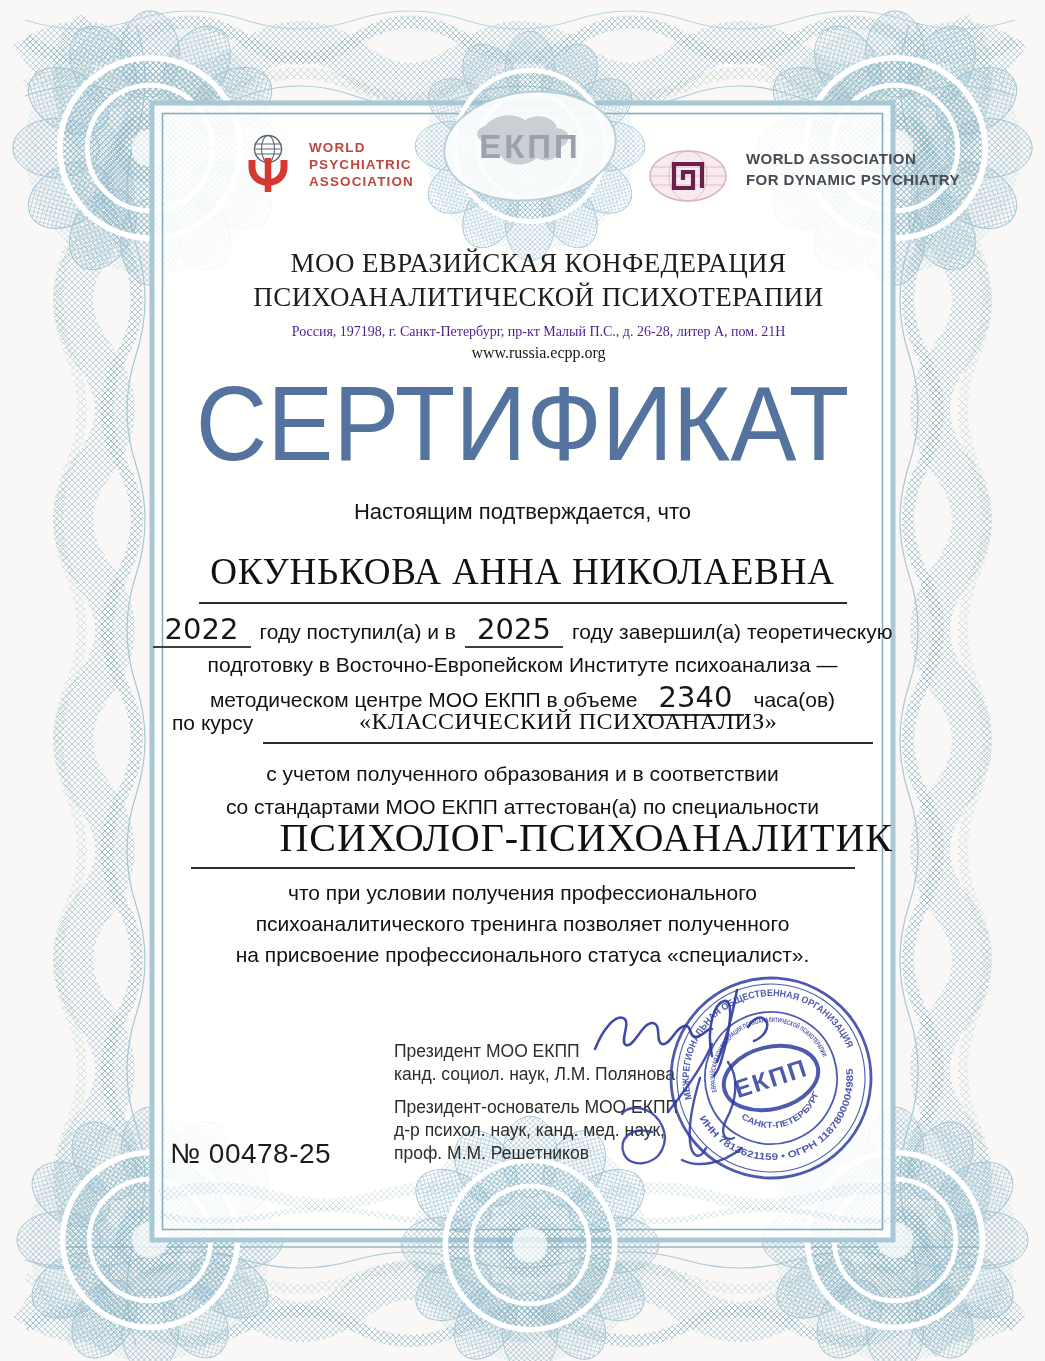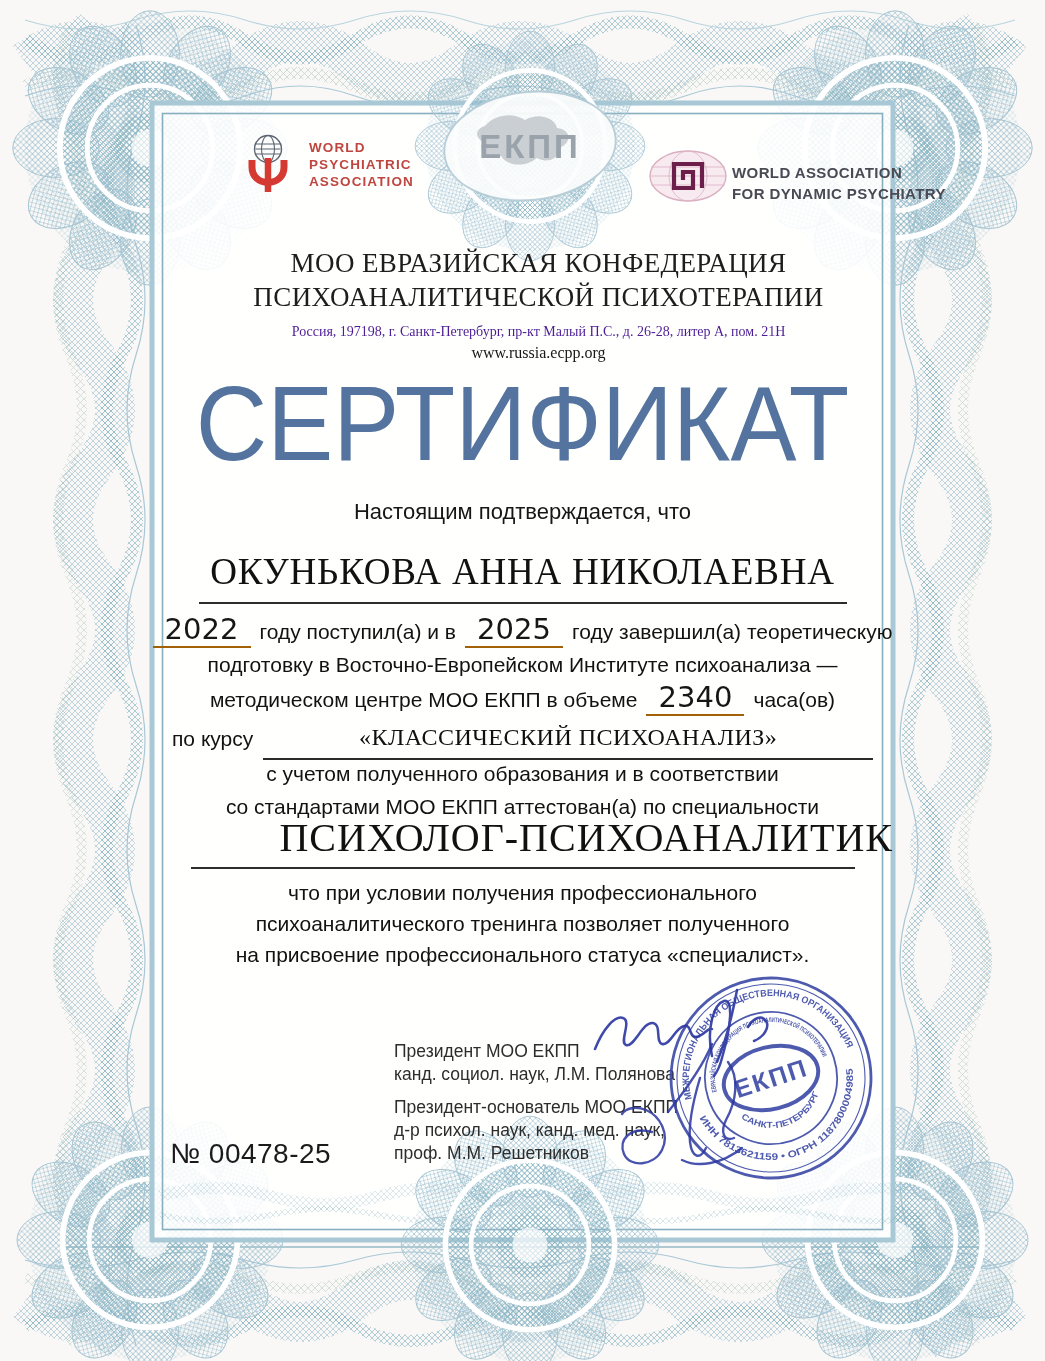--- a/index.html
+++ b/index.html
@@ -9,21 +9,21 @@
     font-family:"Liberation Sans","DejaVu Sans",sans-serif;color:#161616;
   }
   .decor,.overlay{position:absolute;left:0;top:0;width:1045px;height:1361px;}
   .decor{z-index:1;}
   .overlay{z-index:6;pointer-events:none;}
   .abs{position:absolute;z-index:3;}
   .serif{font-family:"Liberation Serif","DejaVu Serif",serif;}
 
   .wpa{left:240px;top:134px;display:flex;gap:13px;align-items:center;}
   .wpa-text{color:#bf4640;font-size:13.5px;line-height:17px;font-weight:700;letter-spacing:1.1px;}
-  .wadp{left:646px;top:148px;display:flex;align-items:flex-end;}
+  .wadp{left:646px;top:148px;display:flex;gap:14px;align-items:flex-start;}
   .wadp-text{color:#4a4a55;font-size:15px;line-height:21px;font-weight:700;letter-spacing:.4px;}
 
   .org-block{left:168px;top:246px;width:741px;text-align:center;}
   .org-line{font-size:27px;line-height:34px;letter-spacing:.4px;color:#1d1d1d;}
   .address{margin-top:7px;font-size:14px;line-height:22px;color:#4c1d95;}
   .website{font-size:16px;line-height:20px;color:#181818;}
 
   .title{left:152px;top:366px;width:741px;text-align:center;
     font-size:101px;line-height:114px;color:#54749f;font-weight:400;
     transform:scale(.98,1.05);letter-spacing:0px;}
@@ -31,25 +31,25 @@
 
   .name-wrap{left:152px;top:550px;width:741px;text-align:center;}
   .name{font-size:37px;letter-spacing:.8px;color:#111;}
   .rule{border-bottom:2.5px solid #2c2c2c;margin:9px auto 0;}
   .rule-name{width:648px;}
   .rule-spec{width:664px;margin-top:6px;}
 
   .p1{left:152px;top:613px;width:741px;}
   .row{display:flex;justify-content:center;align-items:baseline;gap:9px;
     font-size:21px;line-height:33px;color:#121212;}
-  .blank{display:inline-block;text-align:center;border-bottom:2px solid #a16207;
+  .blank{display:inline-block;text-align:center;border-bottom:2px solid #404040;
     font-size:29px;font-family:"DejaVu Sans",sans-serif;color:#161616;padding:0 10px;min-width:78px;}
   .centerline{text-align:center;font-size:21px;line-height:33px;color:#121212;}
 
-  .course{left:172px;top:724px;width:701px;display:flex;align-items:flex-end;gap:10px;}
+  .course{left:172px;top:708px;width:701px;display:flex;align-items:flex-end;gap:10px;}
   .course-label{font-size:21px;color:#121212;padding-bottom:9px;white-space:nowrap;}
   .course-name{flex:1;text-align:center;font-size:24px;letter-spacing:.5px;color:#111;
     border-bottom:2.2px solid #2b2b2b;padding-bottom:7px;}
 
   .line45{left:152px;top:757px;width:741px;}
   .spec-wrap{left:152px;top:814px;width:741px;text-align:right;}
   .spec{font-size:40px;letter-spacing:1px;color:#111;}
   .p2{left:152px;top:877px;width:741px;}
   .p2 .centerline{line-height:31px;}
 

